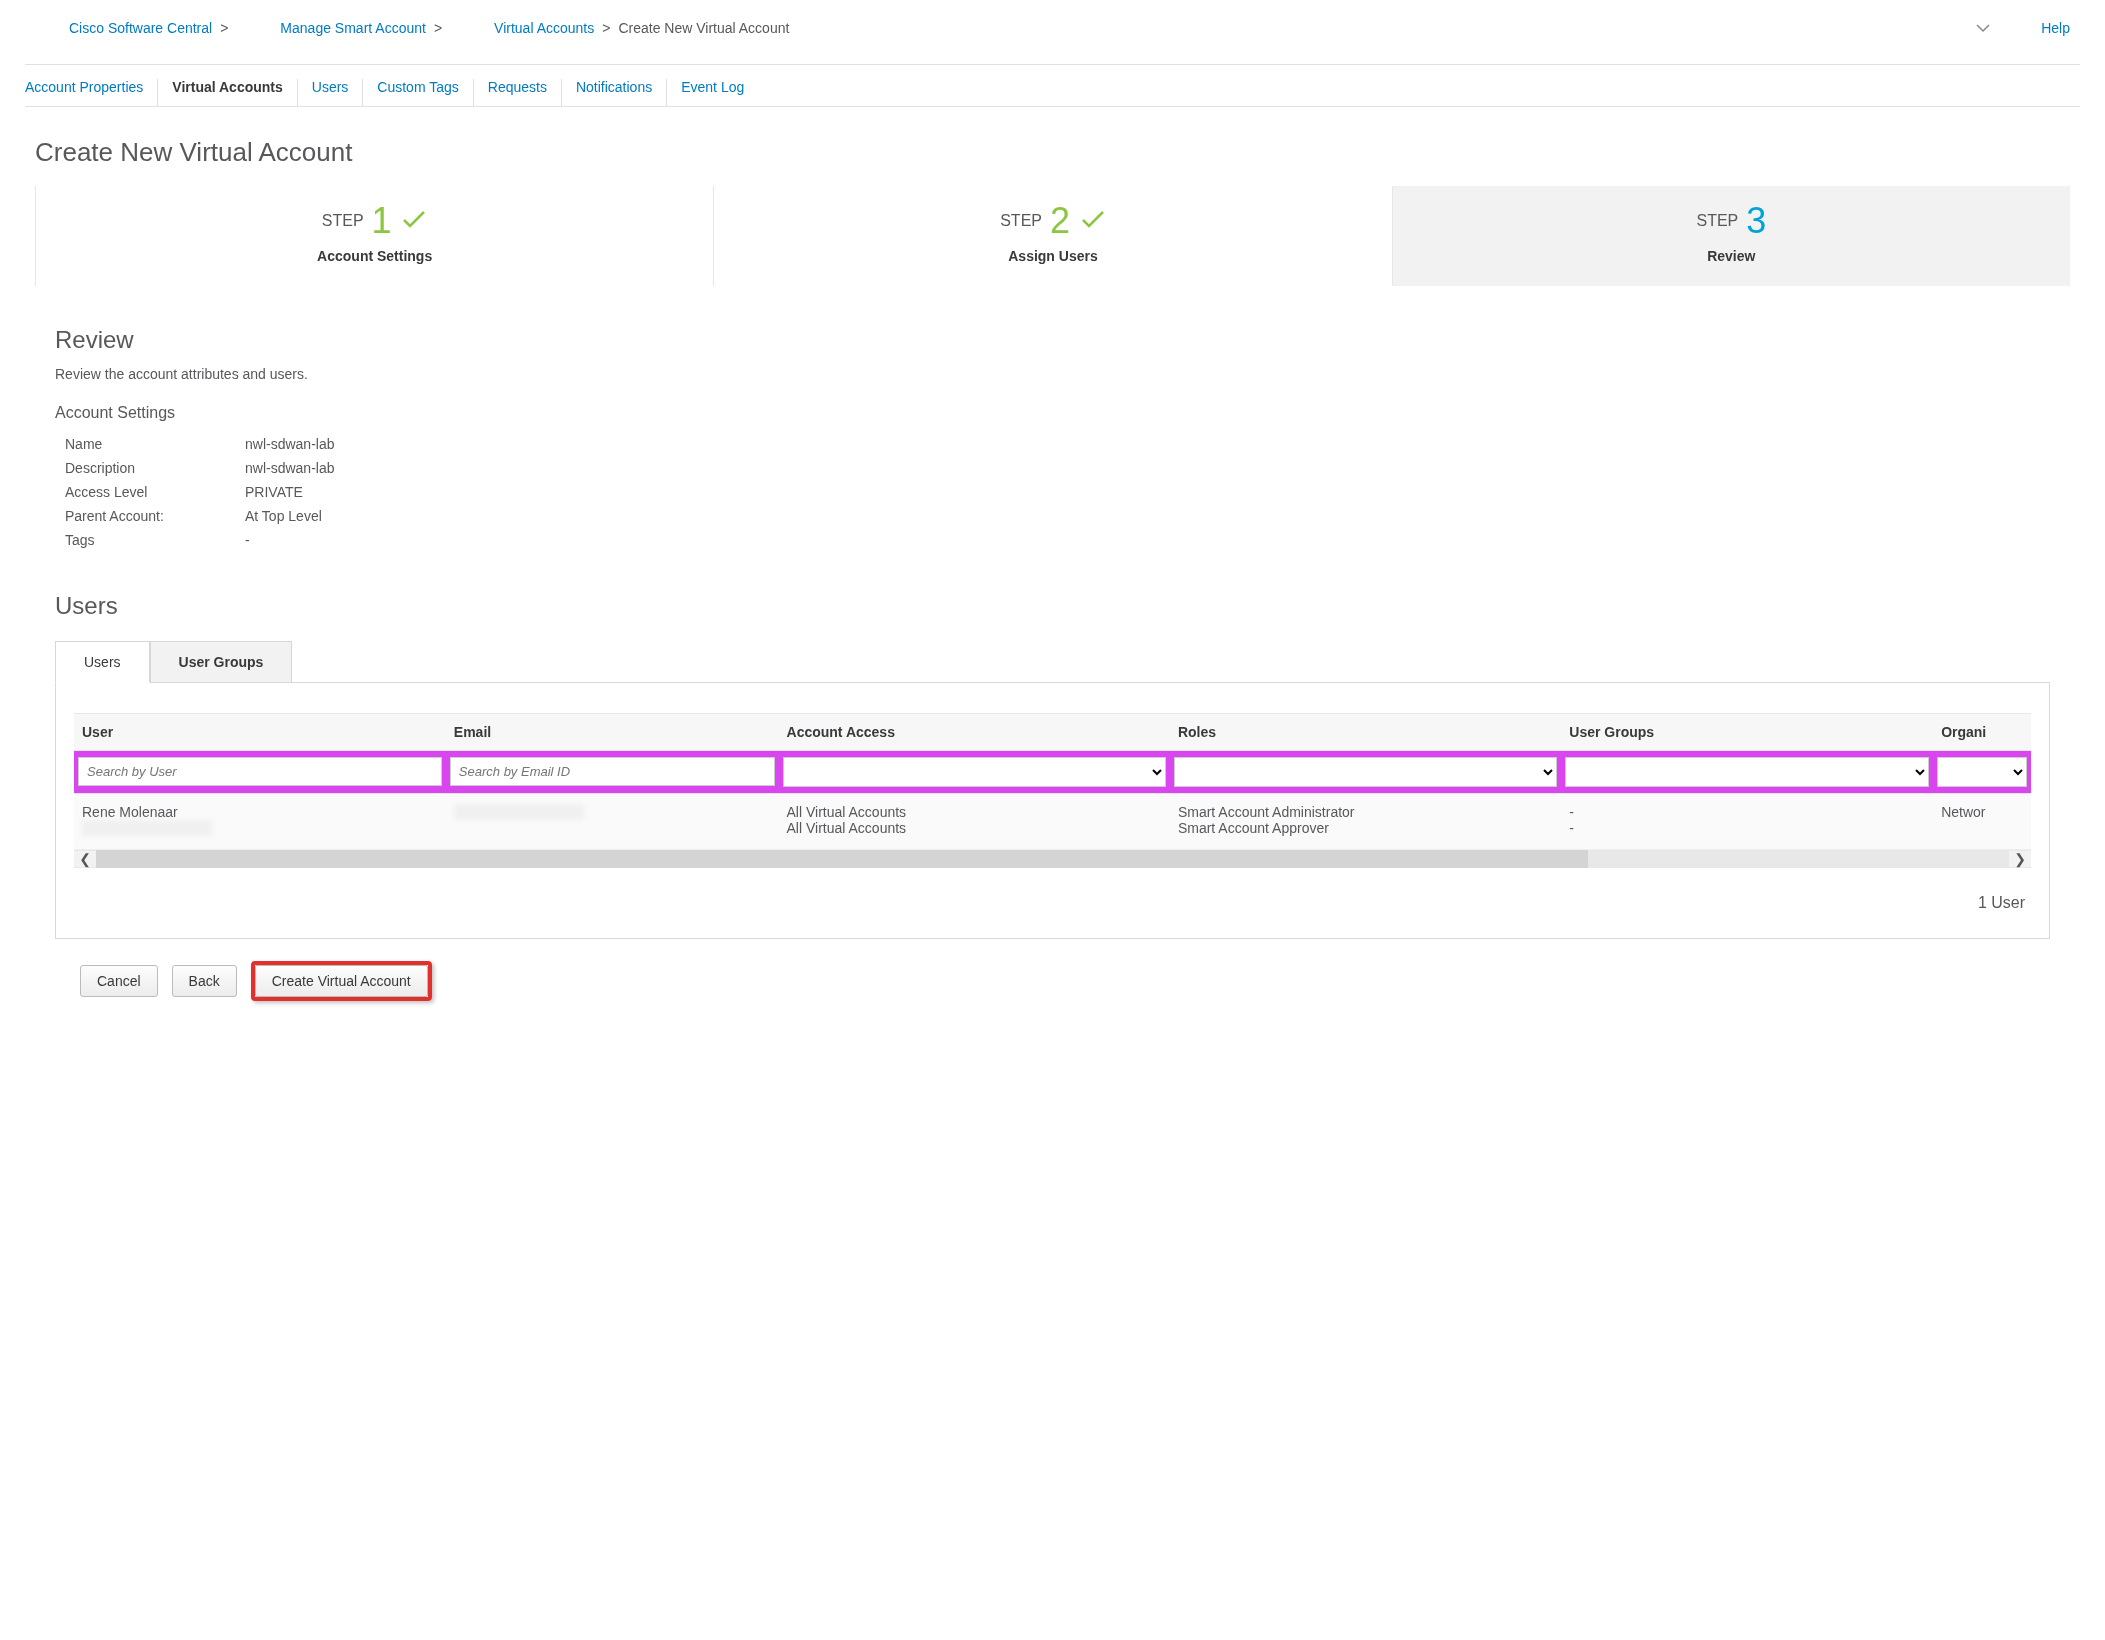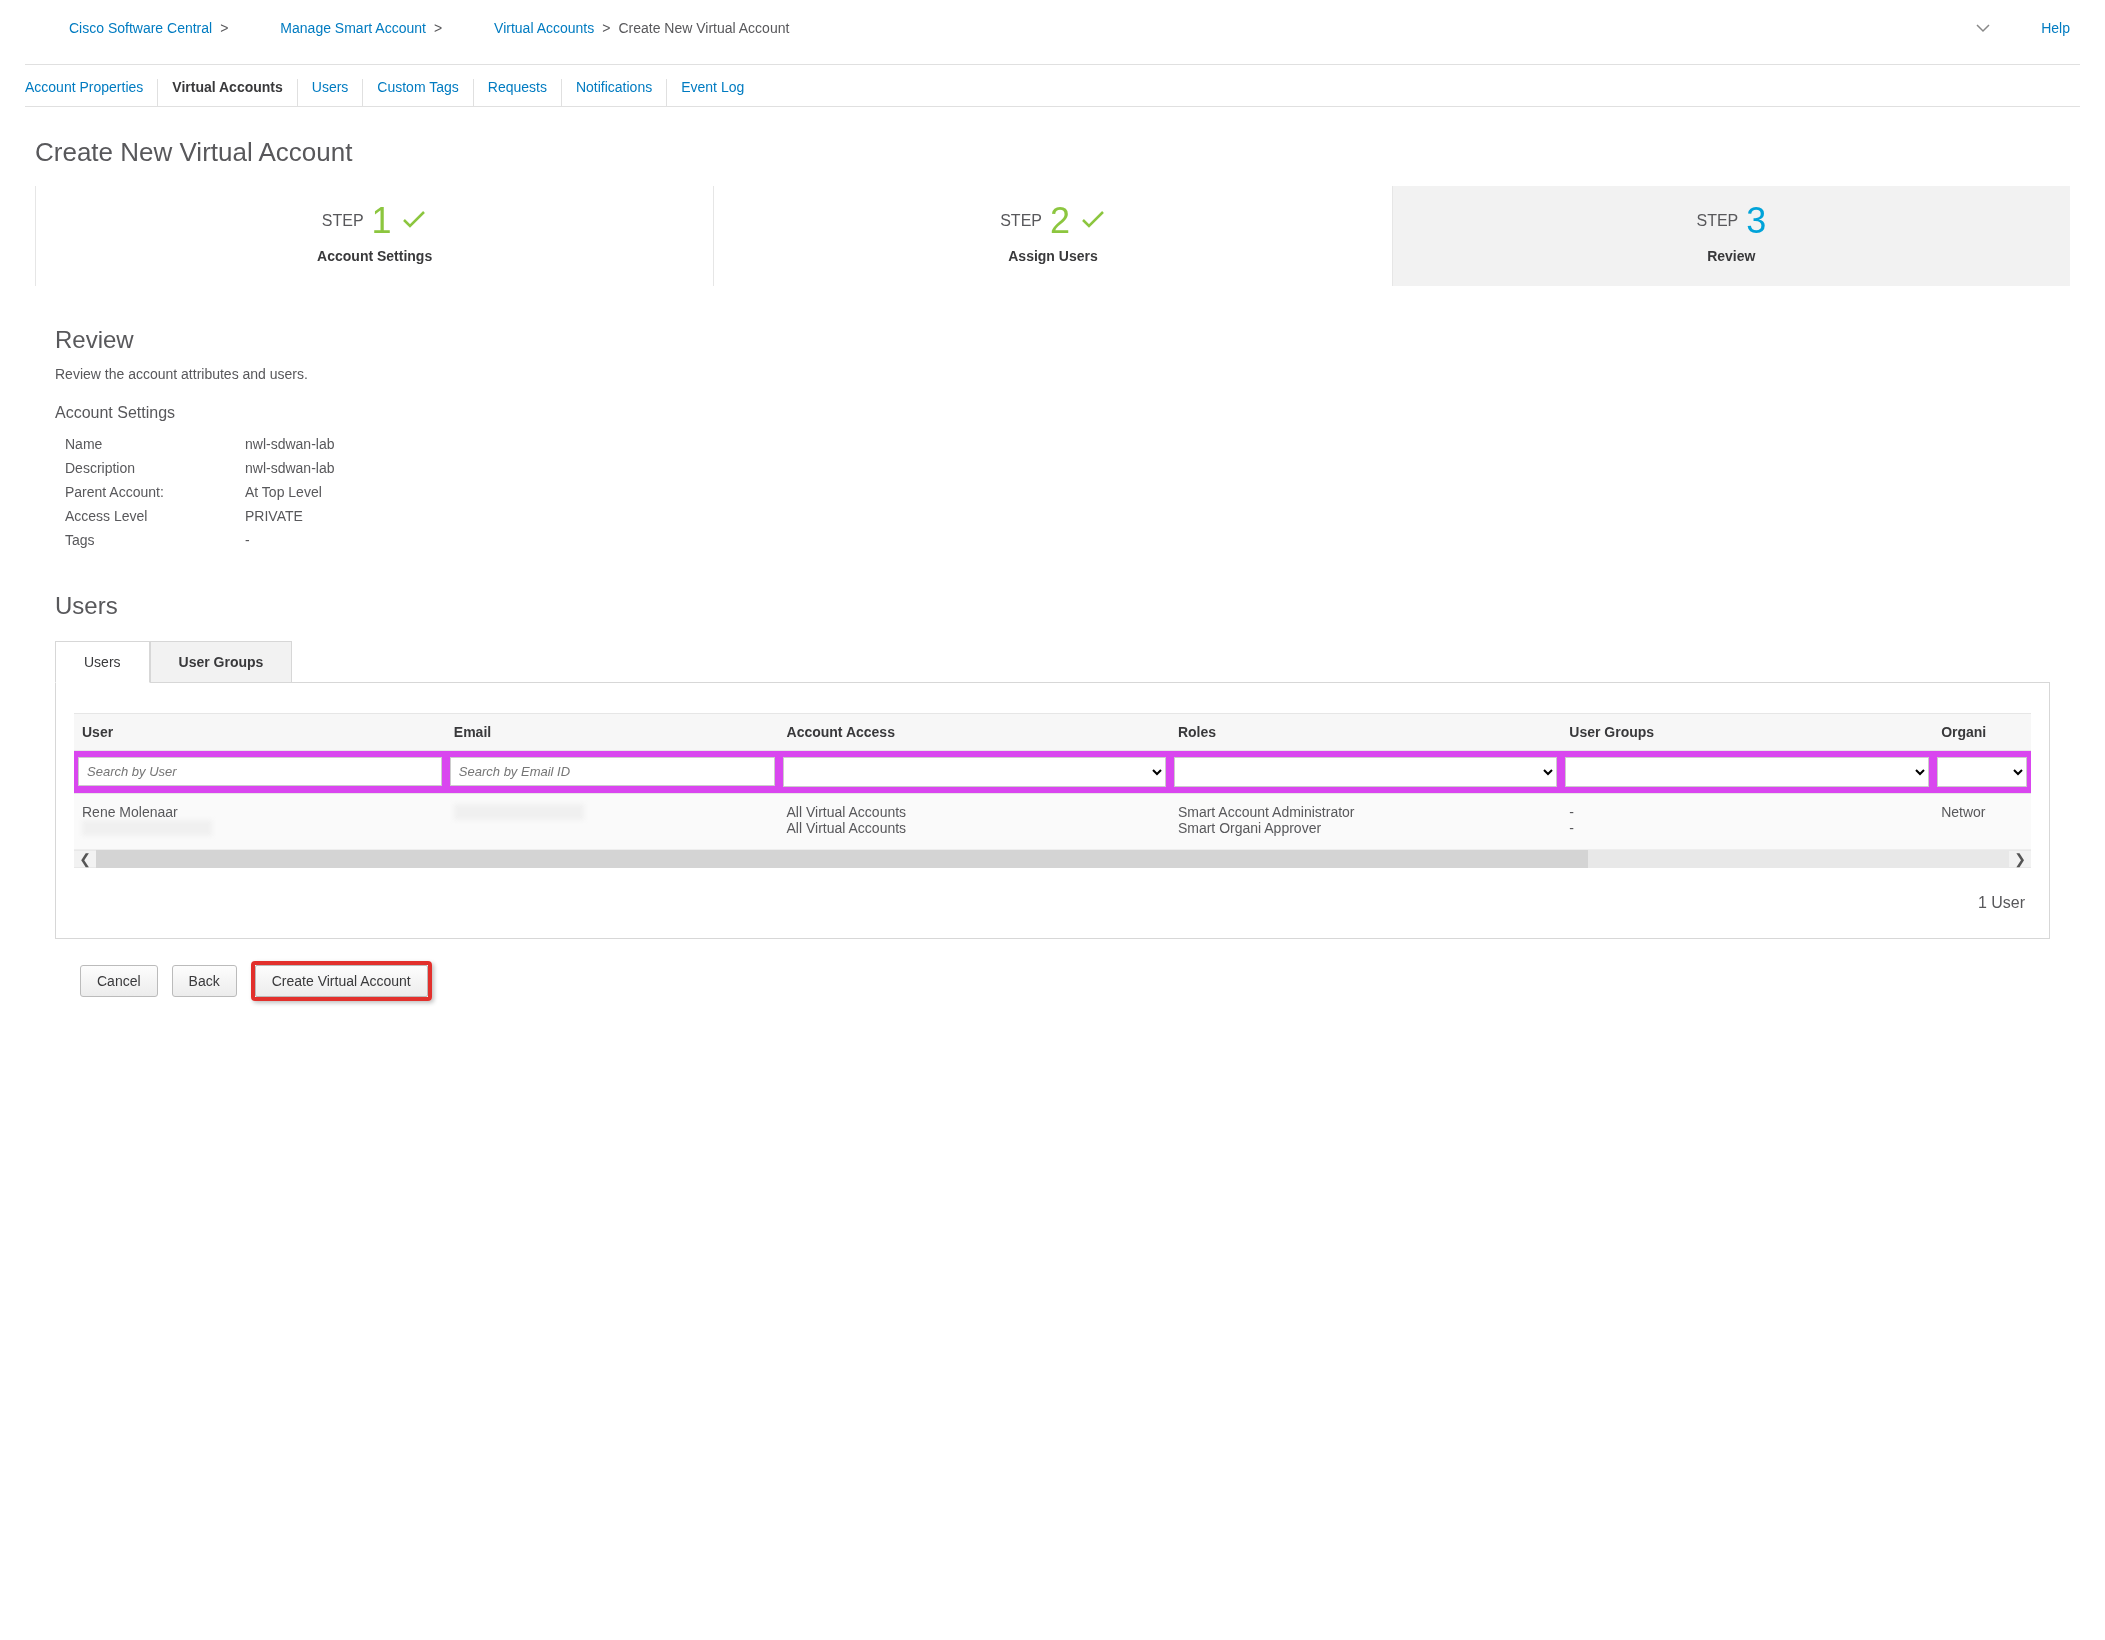--- a/index.html
+++ b/index.html
@@ -338,26 +338,26 @@
   <div class="settings-heading">Account Settings</div>
   <div class="settings-row">
     <div class="k">Name</div>
     <div class="v">nwl-sdwan-lab</div>
   </div>
   <div class="settings-row">
     <div class="k">Description</div>
     <div class="v">nwl-sdwan-lab</div>
   </div>
   <div class="settings-row">
+    <div class="k">Access Level</div>
+    <div class="v">PRIVATE</div>
+  </div>
+  <div class="settings-row">
     <div class="k">Parent Account:</div>
     <div class="v">At Top Level</div>
-  </div>
-  <div class="settings-row">
-    <div class="k">Access Level</div>
-    <div class="v">PRIVATE</div>
   </div>
   <div class="settings-row">
     <div class="k">Tags</div>
     <div class="v">-</div>
   </div>
 
   <div class="section-heading" style="margin-top:40px">Users</div>
 
   <div class="inner-tabs">
     <div class="inner-tab active">Users</div>
@@ -400,21 +400,21 @@
           </td>
           <td>
             <span class="blur-box"></span>
           </td>
           <td>
             <div>All Virtual Accounts</div>
             <div>All Virtual Accounts</div>
           </td>
           <td>
             <div>Smart Account Administrator</div>
-            <div>Smart Organi Approver</div>
+            <div>Smart Account Approver</div>
           </td>
           <td>
             <div>-</div>
             <div>-</div>
           </td>
           <td style="overflow:hidden;white-space:nowrap">
             <div>Networ</div>
           </td>
         </tr>
         <tr class="scroll-row">

